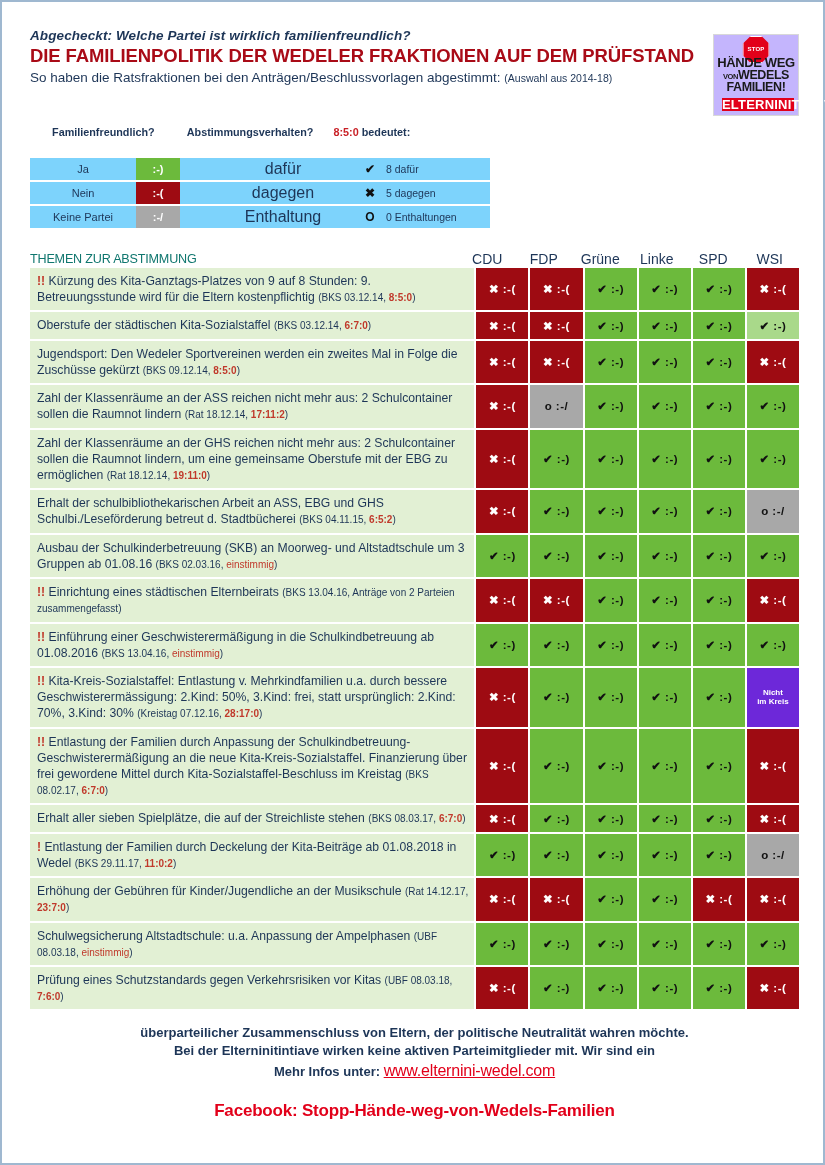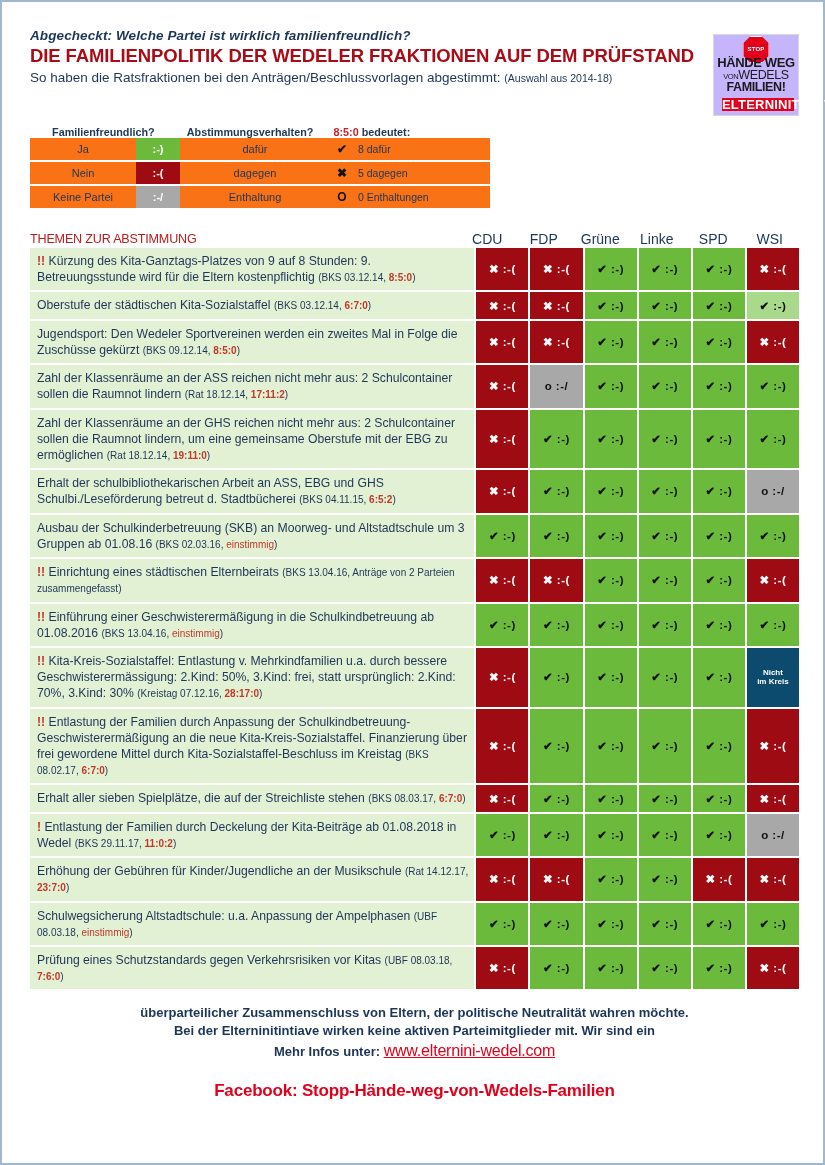--- a/index.html
+++ b/index.html
@@ -22,64 +22,64 @@
   .subline .small{font-size:10.5px;}
 
   .logo{position:absolute;right:0;top:6px;width:86px;height:82px;background:#c4b5fd;
         border:1px solid #d8d8d8;box-sizing:border-box;padding:0;}
   .logo-box{position:relative;height:62px;border-bottom:0;text-align:center;}
   .stop{position:absolute;left:50%;top:1px;transform:translateX(-50%);
         width:25px;height:25px;background:#e2001a;border:1.6px solid #fff;
         clip-path:polygon(30% 0,70% 0,100% 30%,100% 70%,70% 100%,30% 100%,0 70%,0 30%);
         color:#fff;font-size:6px;font-weight:bold;line-height:25px;letter-spacing:.2px;}
   .l1{position:absolute;left:0;right:0;top:20px;font-size:13px;font-weight:bold;color:#1a1a1a;letter-spacing:-.4px;}
-  .l2{position:absolute;left:0;right:0;top:33px;font-size:12.5px;font-weight:normal;color:#1a1a1a;letter-spacing:-.4px;}
+  .l2{position:absolute;left:0;right:0;top:33px;font-size:12.5px;font-weight:bold;color:#1a1a1a;letter-spacing:-.4px;}
   .l2 .von{font-size:7.5px;}
   .l3{position:absolute;left:0;right:0;top:45px;font-size:12.5px;font-weight:bold;color:#1a1a1a;letter-spacing:-.4px;}
   .logo-bar{position:absolute;left:8px;right:4px;bottom:4px;height:13px;background:#e2001a;
             color:#fff;font-size:13px;font-weight:bold;line-height:13px;text-align:center;letter-spacing:.2px;margin-top:12px;}
 
   
   .legend{margin-top:12px;width:460px;}
-  .legend-heads{display:flex;font-size:10.8px;font-weight:bold;padding-bottom:0;}
+  .legend-heads{display:flex;font-size:10.8px;font-weight:bold;padding-bottom:20px;}
   .lh1{width:150px;text-align:center;}
   .lh2{width:150px;text-align:center;}
   .lh3{width:160px;padding-left:10px;}
   .lh3 .num{color:#c81f25;font-weight:bold;}
-  .legend-row{display:flex;height:22px;align-items:stretch;background:#f97316;border-bottom:2px solid #fff;}
+  .legend-row{display:flex;height:22px;align-items:stretch;background:#7dd3fc;border-bottom:2px solid #fff;}
   .lc-txt{width:106px;display:flex;align-items:center;justify-content:center;font-size:11px;}
   .lc-face{width:44px;display:flex;align-items:center;justify-content:center;
            font-size:11px;font-weight:bold;color:#fff;}
   .face-ja{background:#6cba3c;}
   .face-nein{background:#9e0b12;}
   .face-keine{background:#a8a8a8;}
-  .lc-beh{width:150px;display:flex;align-items:center;justify-content:center;font-size:11px;}
+  .lc-beh{width:150px;display:flex;align-items:center;justify-content:center;font-size:16px;padding-left:28px;}
   .lc-sym{width:24px;display:flex;align-items:center;justify-content:center;font-size:12px;font-weight:bold;color:#111;}
   .lc-mean{flex:1;display:flex;align-items:center;font-size:10.5px;padding-left:4px;}
 
   
   .tbl{margin-top:14px;}
   .thead{display:flex;align-items:flex-end;height:24px;}
-  .th-topic{width:429px;font-size:12.6px;font-weight:normal;color:#b91c1c;letter-spacing:-.2px;padding-bottom:2px;}
+  .th-topic{width:429px;font-size:12.6px;font-weight:normal;color:#0f766e;letter-spacing:-.2px;padding-bottom:2px;}
   .th-party{width:56.5px;text-align:center;font-size:14px;font-weight:normal;color:#1d3557;padding-bottom:1px;}
 
   .row{display:flex;border-bottom:2px solid #fff;}
   .c-topic{width:464px;background:#e2f0d4;padding:5px 4px 5px 7px;box-sizing:border-box;
            font-size:12.2px;line-height:1.33;color:#1d3557;}
   .c-topic .bang{color:#c0392b;font-weight:bold;}
   .c-topic .ref{font-size:10px;}
   .c-topic .tally{color:#c0392b;font-weight:bold;}
   .c-topic .einst{color:#c0392b;}
   .cell{width:56.5px;border-left:2px solid #fff;display:flex;align-items:center;justify-content:center;
         font-size:11.5px;font-weight:bold;letter-spacing:.5px;box-sizing:border-box;}
   .v-yes{background:#6cba3c;color:#111;}
   .v-yes-l{background:#a9d98a;color:#111;}
   .v-no{background:#9e0b12;color:#fff;}
   .v-abst{background:#a8a8a8;color:#111;}
-  .v-na{background:#0c4a6e;color:#fff;font-size:8px;font-weight:bold;line-height:1.15;text-align:center;letter-spacing:0;}
+  .v-na{background:#6d28d9;color:#fff;font-size:8px;font-weight:bold;line-height:1.15;text-align:center;letter-spacing:0;}
 
   
   .foot{margin-top:13px;text-align:center;}
   .foot-p{font-size:13px;font-weight:bold;color:#1d3557;line-height:1.35;}
   .foot-line3{font-size:13px;font-weight:bold;color:#1d3557;margin-top:2px;}
   .foot-url{color:#e2001a;font-weight:normal;font-size:16px;text-decoration:underline;letter-spacing:-.2px;}
   .foot-fb{margin-top:21px;font-size:17px;font-weight:bold;color:#e2001a;letter-spacing:-.2px;}
 </style>
 </head>
 <body>

